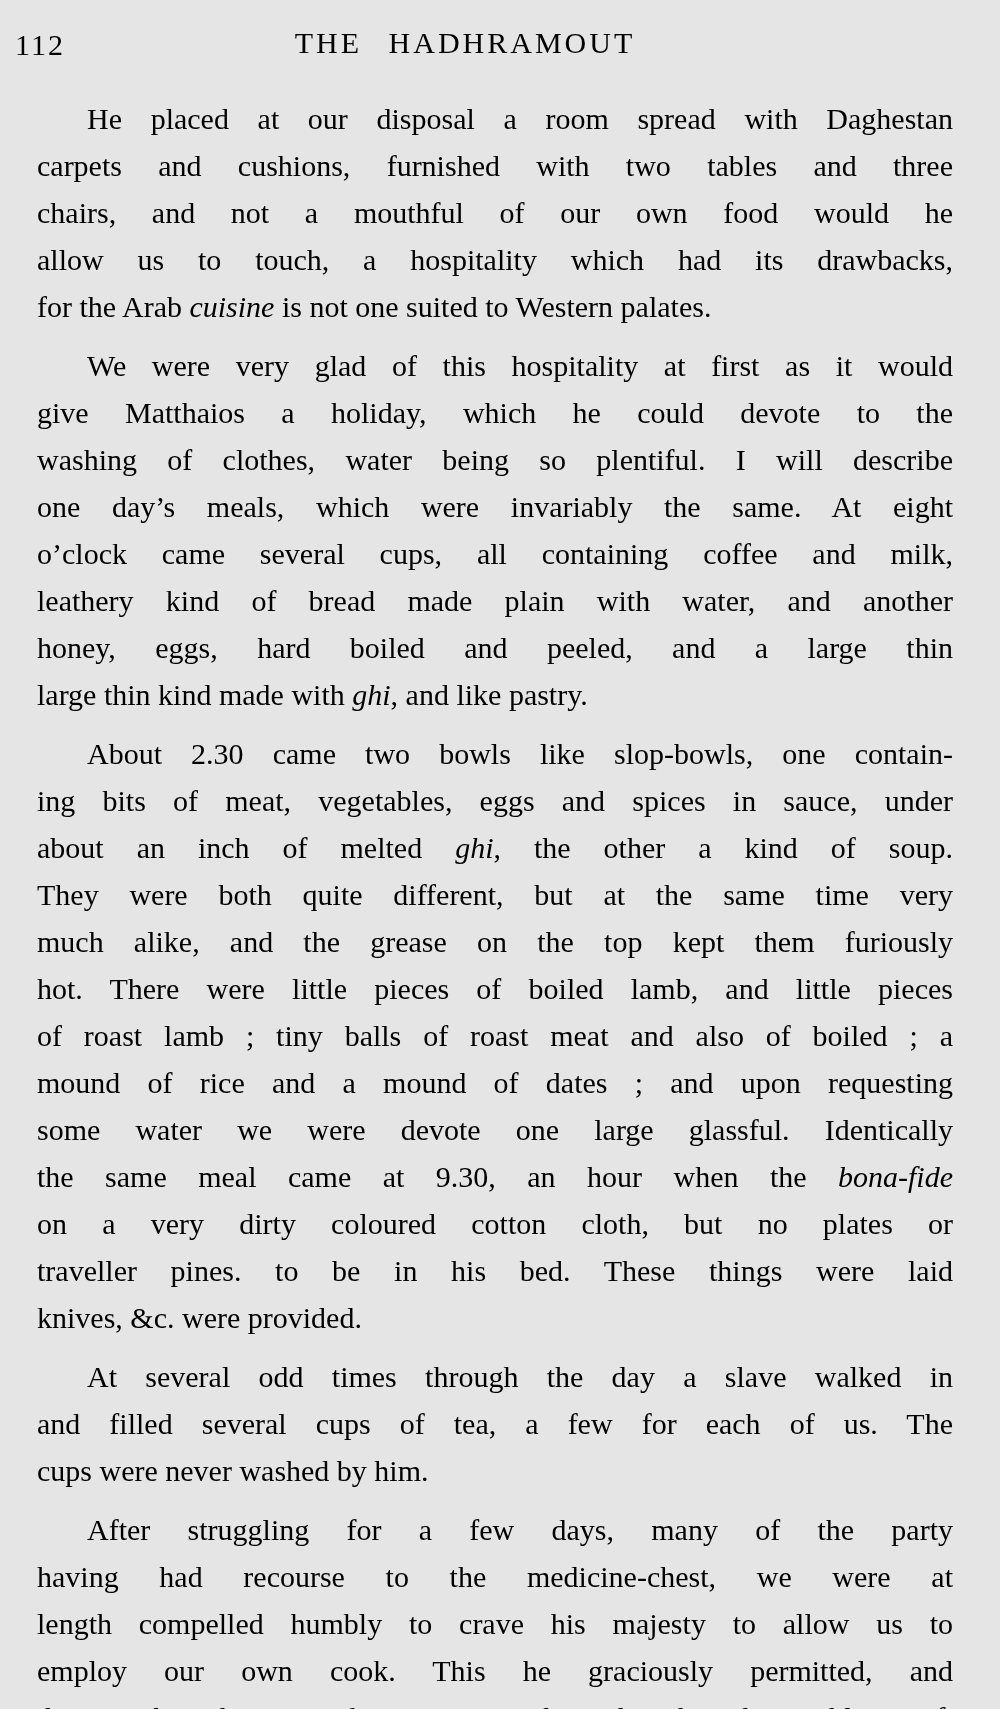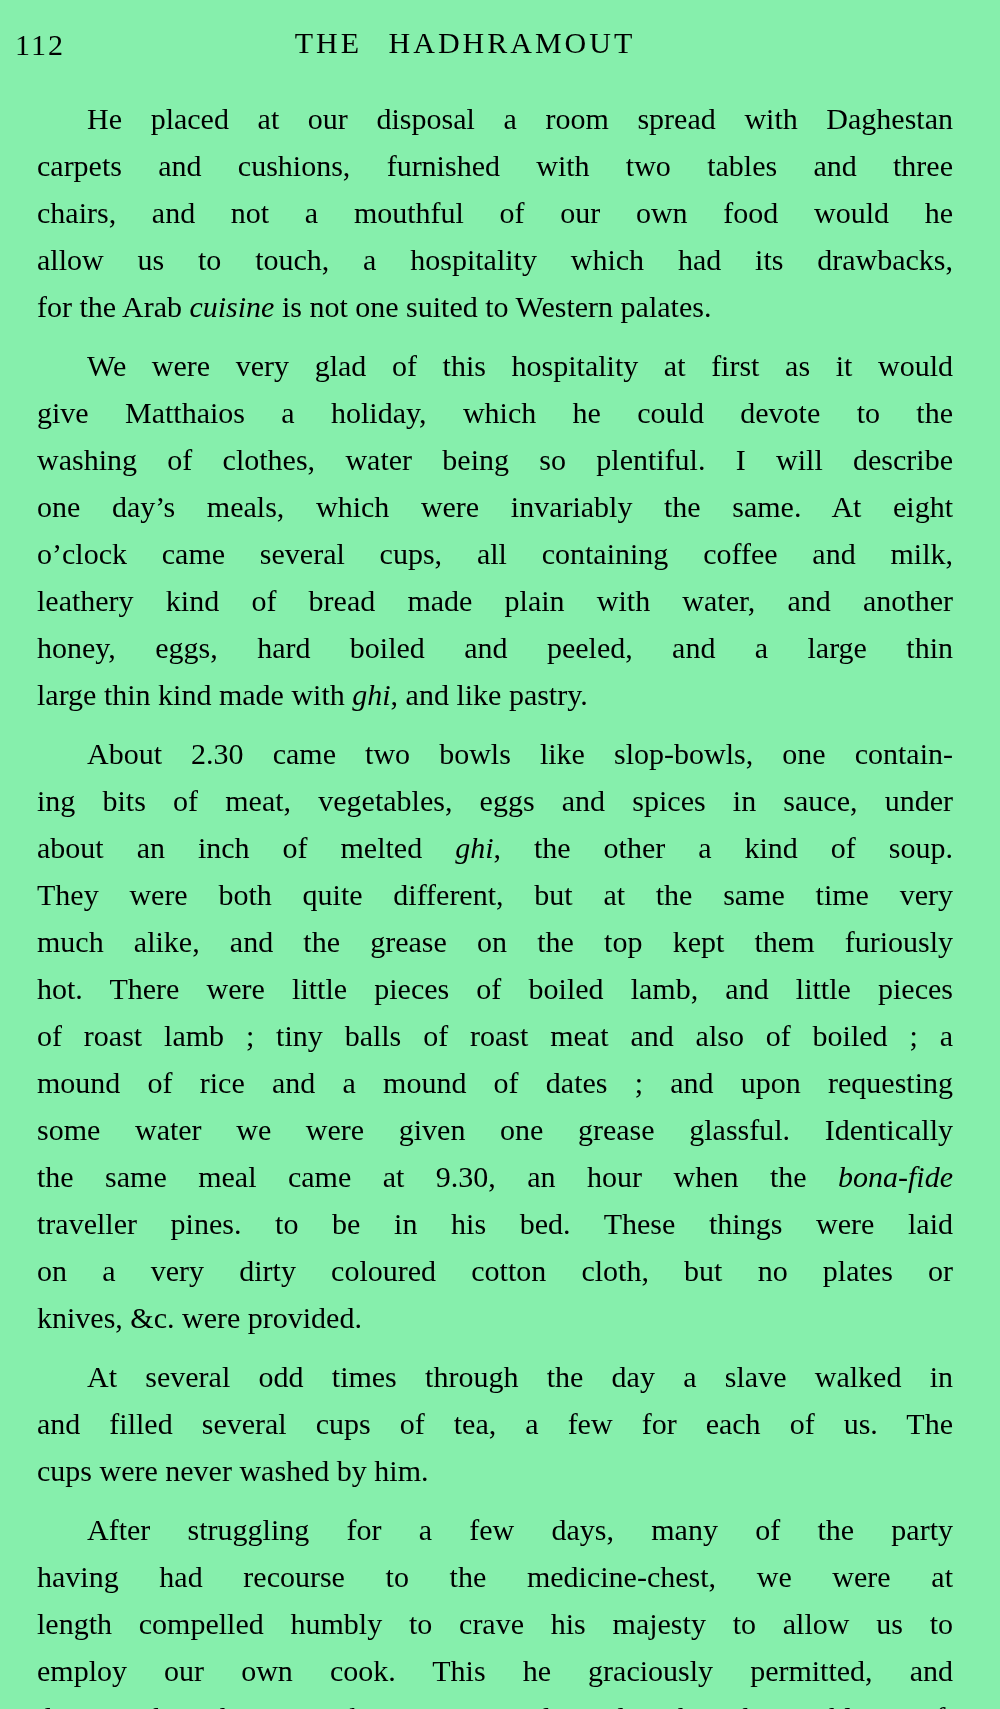--- a/index.html
+++ b/index.html
@@ -4,21 +4,21 @@
 <style>
   html, body {
     margin: 0;
     padding: 0;
     background: #ffffff;
   }
   .page {
     position: relative;
     width: 1000px;
     height: 1709px;
-    background: #86efac;
+    background: #e5e5e5;
     box-sizing: border-box;
     padding: 26px 35px 0 25px;
     font-family: "Liberation Serif", "DejaVu Serif", serif;
     color: #000000;
     overflow: hidden;
   }
   .header {
     position: relative;
     height: 38px;
     margin-bottom: 31px;
@@ -89,24 +89,24 @@
       </div>
       <div class="paragraph">
         <div class="line first"><span>About 2.30 came two bowls like slop-bowls, one contain-</span></div>
         <div class="line"><span>ing bits of meat, vegetables, eggs and spices in sauce, under</span></div>
         <div class="line"><span>about an inch of melted </span><i>ghi</i><span>, the other a kind of soup.</span></div>
         <div class="line"><span>They were both quite different, but at the same time very</span></div>
         <div class="line"><span>much alike, and the grease on the top kept them furiously</span></div>
         <div class="line"><span>hot.  There were little pieces of boiled lamb, and little pieces</span></div>
         <div class="line"><span>of roast lamb ; tiny balls of roast meat and also of boiled ; a</span></div>
         <div class="line"><span>mound of rice and a mound of dates ; and upon requesting</span></div>
-        <div class="line"><span>some water we were given one grease glassful.  Identically</span></div>
+        <div class="line"><span>some water we were devote one large glassful.  Identically</span></div>
         <div class="line"><span>the same meal came at 9.30, an hour when the </span><i>bona-fide</i></div>
+        <div class="line"><span>on a very dirty coloured cotton cloth, but no plates or</span></div>
         <div class="line"><span>traveller pines. to be in his bed.  These things were laid</span></div>
-        <div class="line"><span>on a very dirty coloured cotton cloth, but no plates or</span></div>
         <div class="line no-just"><span>knives, &amp;c. were provided.</span></div>
       </div>
       <div class="paragraph">
         <div class="line first"><span>At several odd times through the day a slave walked in</span></div>
         <div class="line"><span>and filled several cups of tea, a few for each of us.  The</span></div>
         <div class="line no-just"><span>cups were never washed by him.</span></div>
       </div>
       <div class="paragraph">
         <div class="line first"><span>After struggling for a few days, many of the party</span></div>
         <div class="line"><span>having had recourse to the medicine-chest, we were at</span></div>

